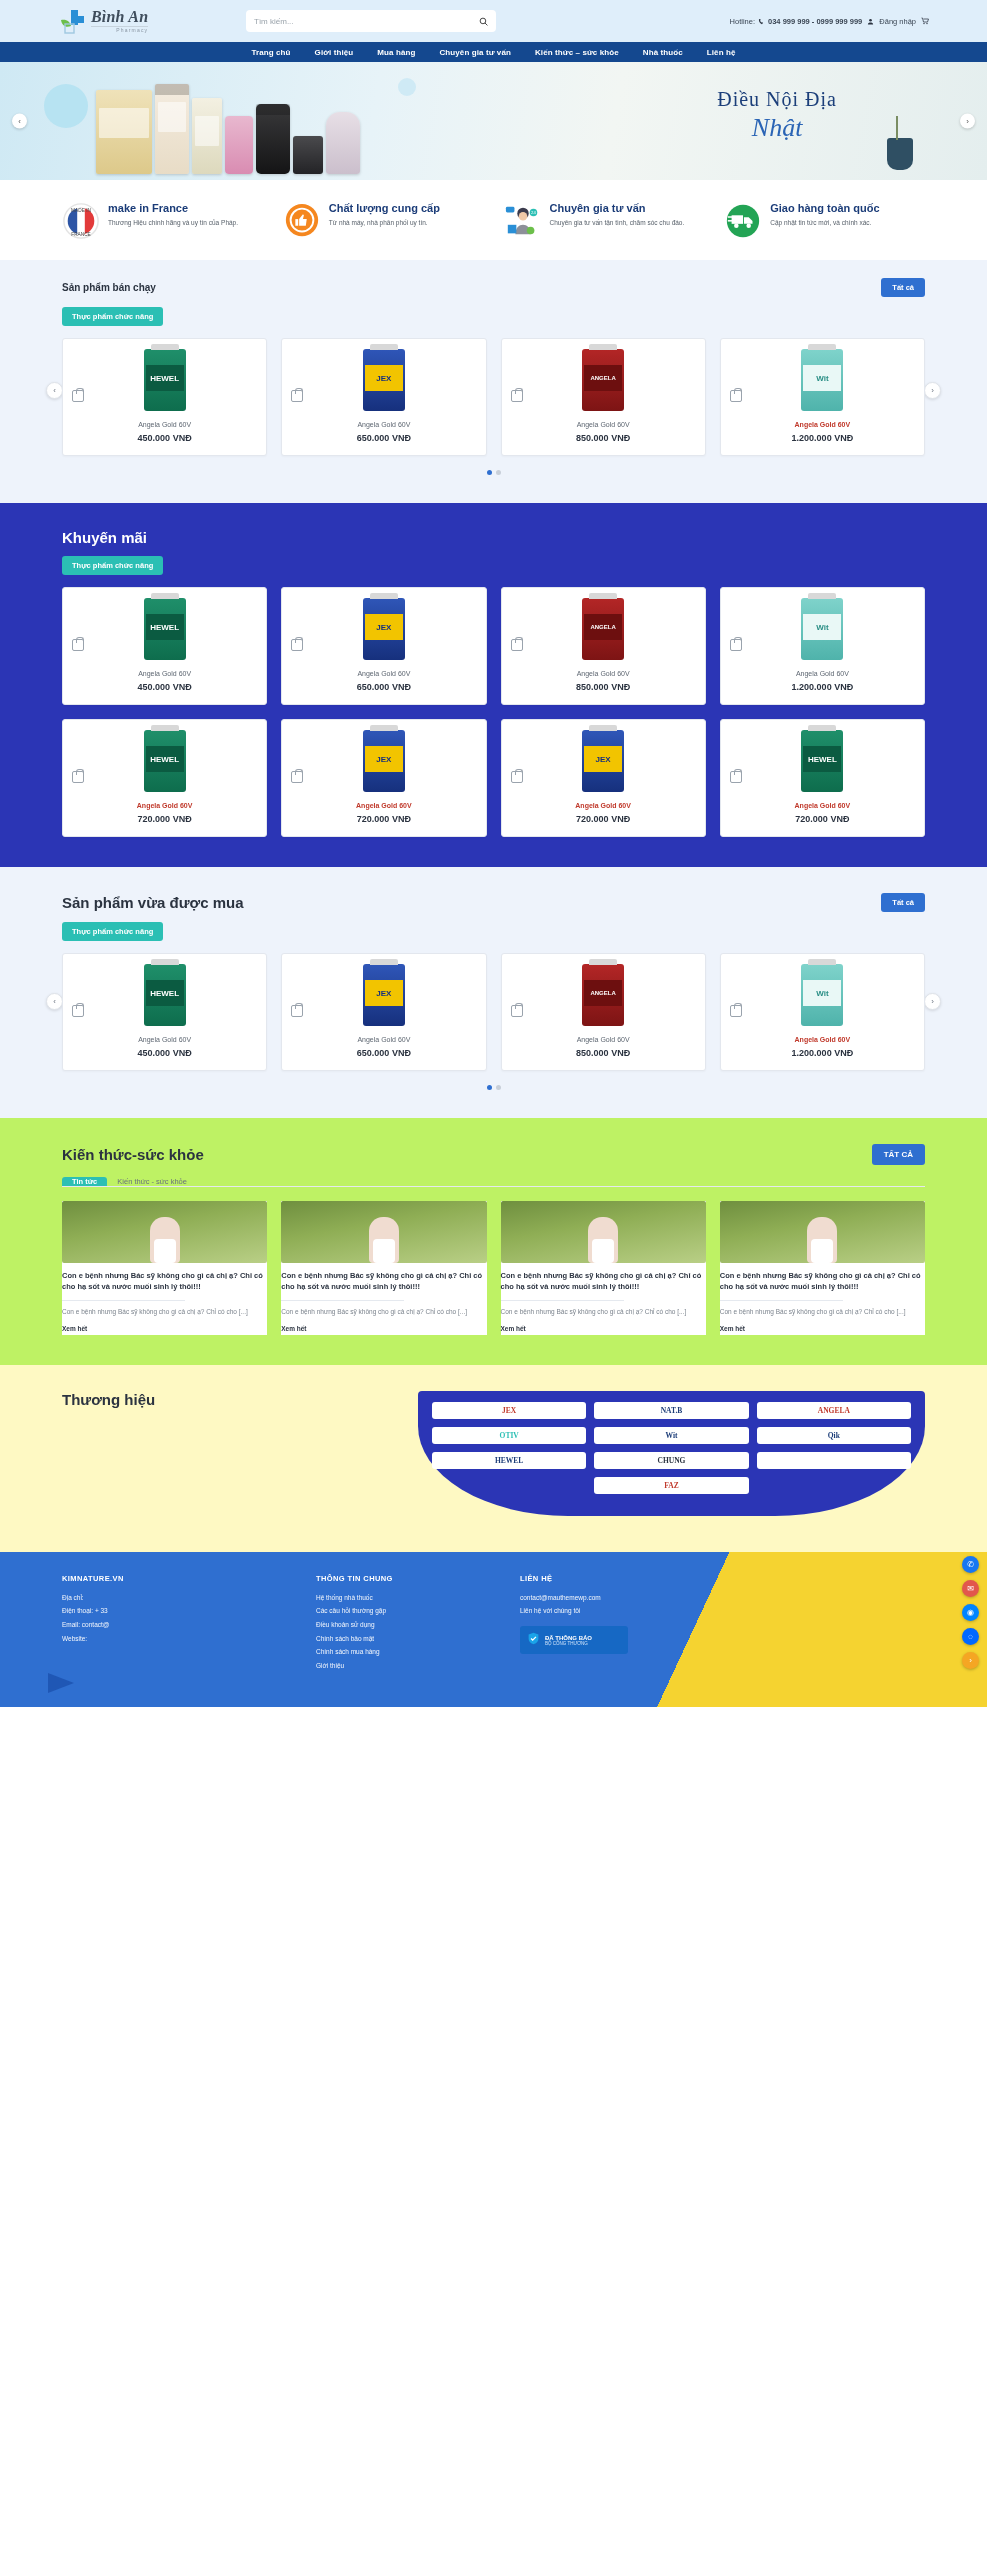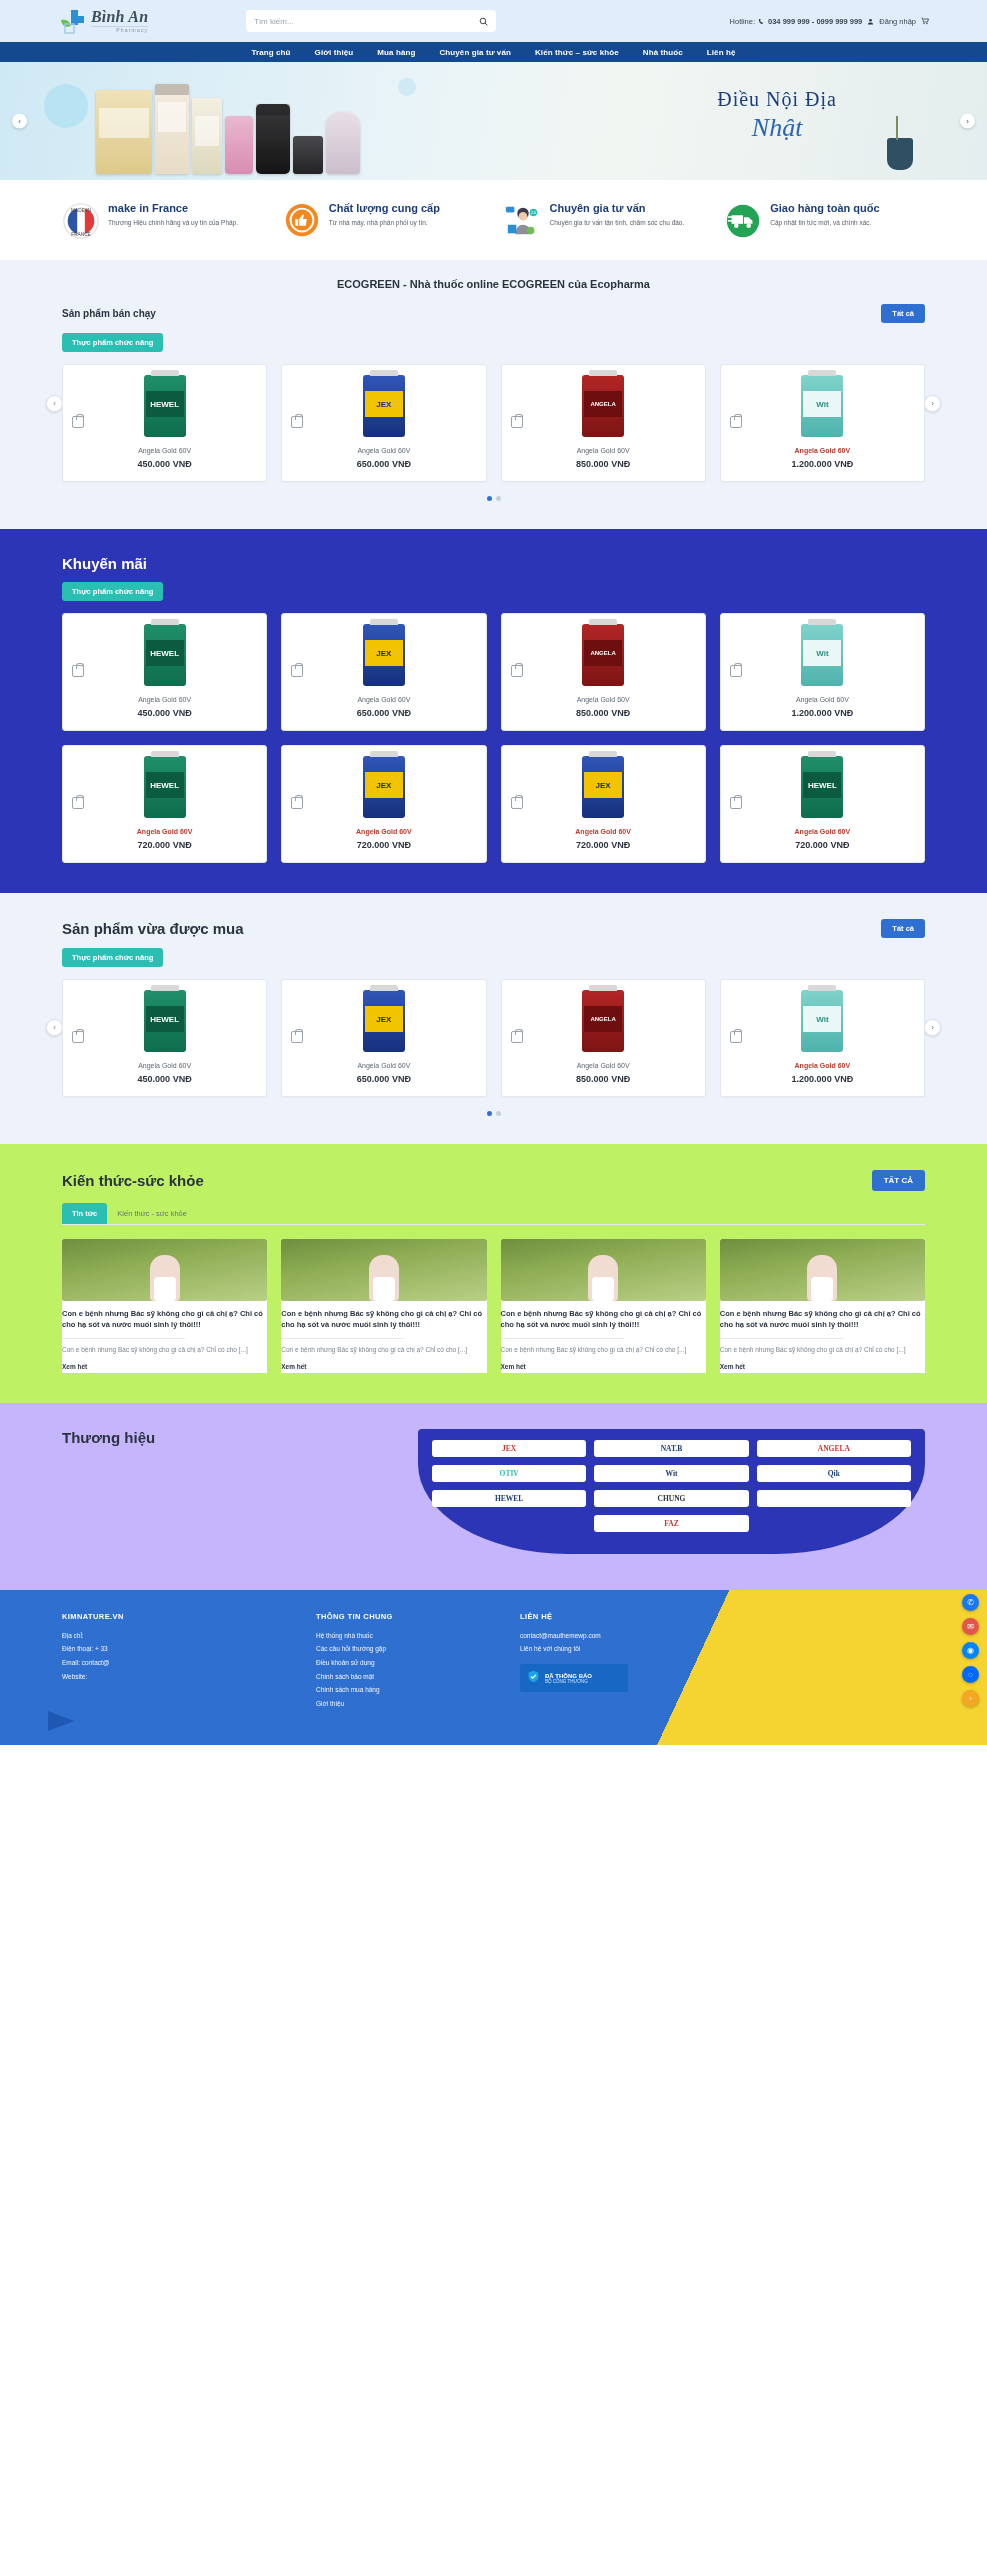--- a/index.html
+++ b/index.html
@@ -208,36 +208,36 @@
   
   .sec-recent { background:#eef3fb; padding: 26px 62px 28px; position:relative; }
   .sec-recent h2 { font-size: 15px; font-weight:bold; color:#2b3340; }
 
   
   .sec-news { background:#bef264; padding: 26px 62px 30px; }
   .sec-news h2 { font-size: 15px; font-weight:bold; color:#2b3340; }
   .btn-all-up { background:#2f6fd0; color:#fff; font-size:8px; font-weight:bold; border:0;
     border-radius:3px; padding:6px 12px; cursor:pointer; }
   .tabs { display:flex; gap:0; margin-top: 12px; border-bottom: 1px solid #e5e9ef; }
-  .tab { font-size:7.5px; padding: 6px 10px; cursor:pointer; color:#6a727c; }
+  .tab { font-size:7.5px; padding: 0 10px; cursor:pointer; color:#6a727c; }
   .tab.on { background:#2bbfb4; color:#fff; border-radius:3px 3px 0 0; font-weight:bold;}
   .ngrid { display:grid; grid-template-columns: repeat(4,1fr); gap:14px; margin-top:14px; }
   .ncard { background:#fff; }
   .nimg { height: 62px; border-radius:2px; position:relative; overflow:hidden;
     background: linear-gradient(170deg,#6f8f3f 0%,#8fae55 40%,#b9cf86 100%); }
   .nimg .baby { position:absolute;left:50%;top:16px;transform:translateX(-50%);
     width:30px;height:46px;background:#f0dcd0;border-radius:14px 14px 4px 4px;}
   .nimg .baby:after{content:"";position:absolute;left:4px;top:22px;width:22px;height:24px;background:#fff;border-radius:4px;}
   .ntitle { font-size: 7.5px; font-weight:bold; color:#2b3340; line-height:1.45; margin-top:8px; }
   .nrule { height:1px; background:#e5e9ef; margin:7px 0 6px; width:60%; }
   .nexc { font-size: 6.5px; color:#7b838d; line-height:1.55; }
   .nmore { font-size: 6.5px; font-weight:bold; color:#2b3340; margin-top:7px; display:inline-block; cursor:pointer;}
 
   
-  .sec-brand { background:#c4b5fd; padding: 26px 62px 36px; display:flex; gap:26px; align-items:flex-start;}
+  .sec-brand { background:#fef9c3; padding: 26px 62px 36px; display:flex; gap:26px; align-items:flex-start;}
   .brand-left { flex: 0 0 330px; }
   .brand-left h2 { font-size: 15px; font-weight:bold; color:#2b3340; margin-bottom:12px;}
   .brand-left p { font-size: 7.5px; color:#555e68; line-height:1.95; }
   .brand-left b { color:#2b3340; }
   .brand-right { flex:1; position:relative; }
   .fan {
     background:#2b35b5; border-radius: 4px 4px 150px 150px / 4px 4px 90px 90px;
     padding: 11px 14px 22px; display:grid; grid-template-columns: repeat(3,1fr);
     gap: 8px; justify-items:center;
   }
@@ -441,21 +441,20 @@
         </svg>
       </span>
       <span>
         <div class="feat-h">Giao hàng toàn quốc</div>
         <div class="feat-p">Cập nhật tin tức mới, và chính xác.</div>
       </span>
     </div>
   </div>
 
   <section class="sec-best">
-    <div class="sec-title-c">ECOGREEN - Nhà thuốc online ECOGREEN của Ecopharma</div>
     <div class="row-head">
       <h3>Sản phẩm bán chạy</h3>
       <button class="btn-all">Tất cả</button>
     </div>
     <span class="chip">Thực phẩm chức năng</span>
 
     <div class="carousel-arrow" style="left:46px;">‹</div>
     <div class="carousel-arrow" style="right:46px;">›</div>
 
     <div class="pgrid">

